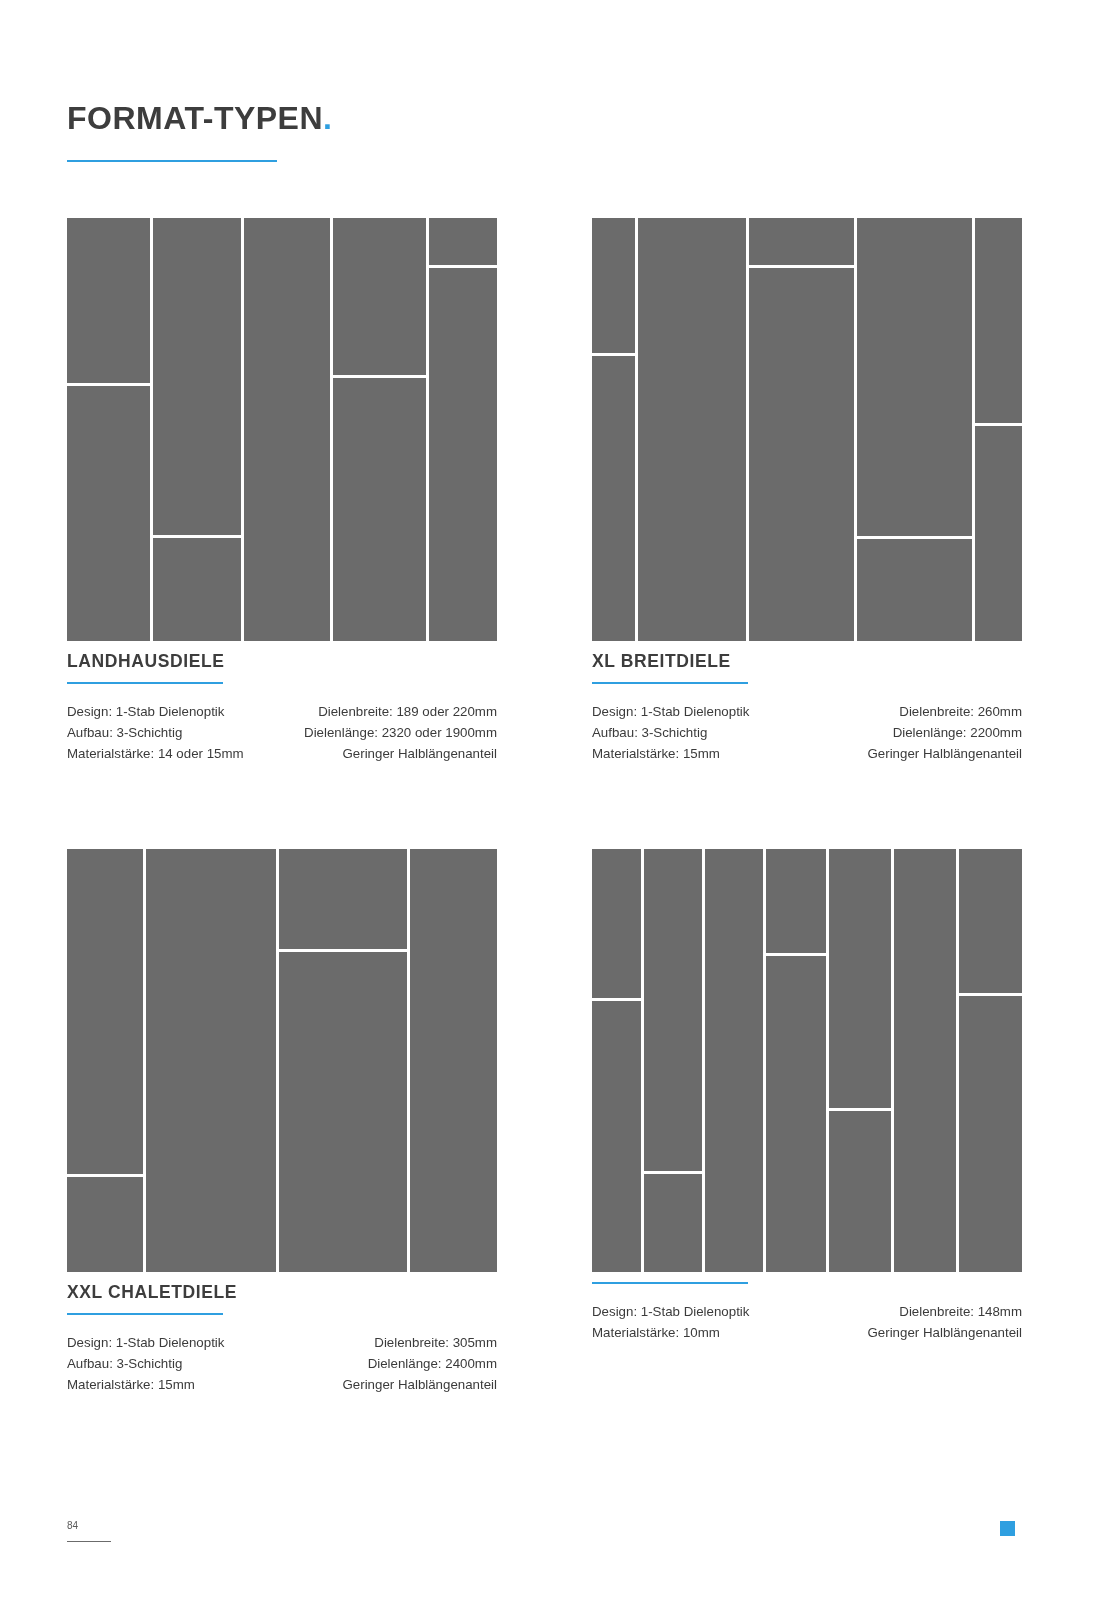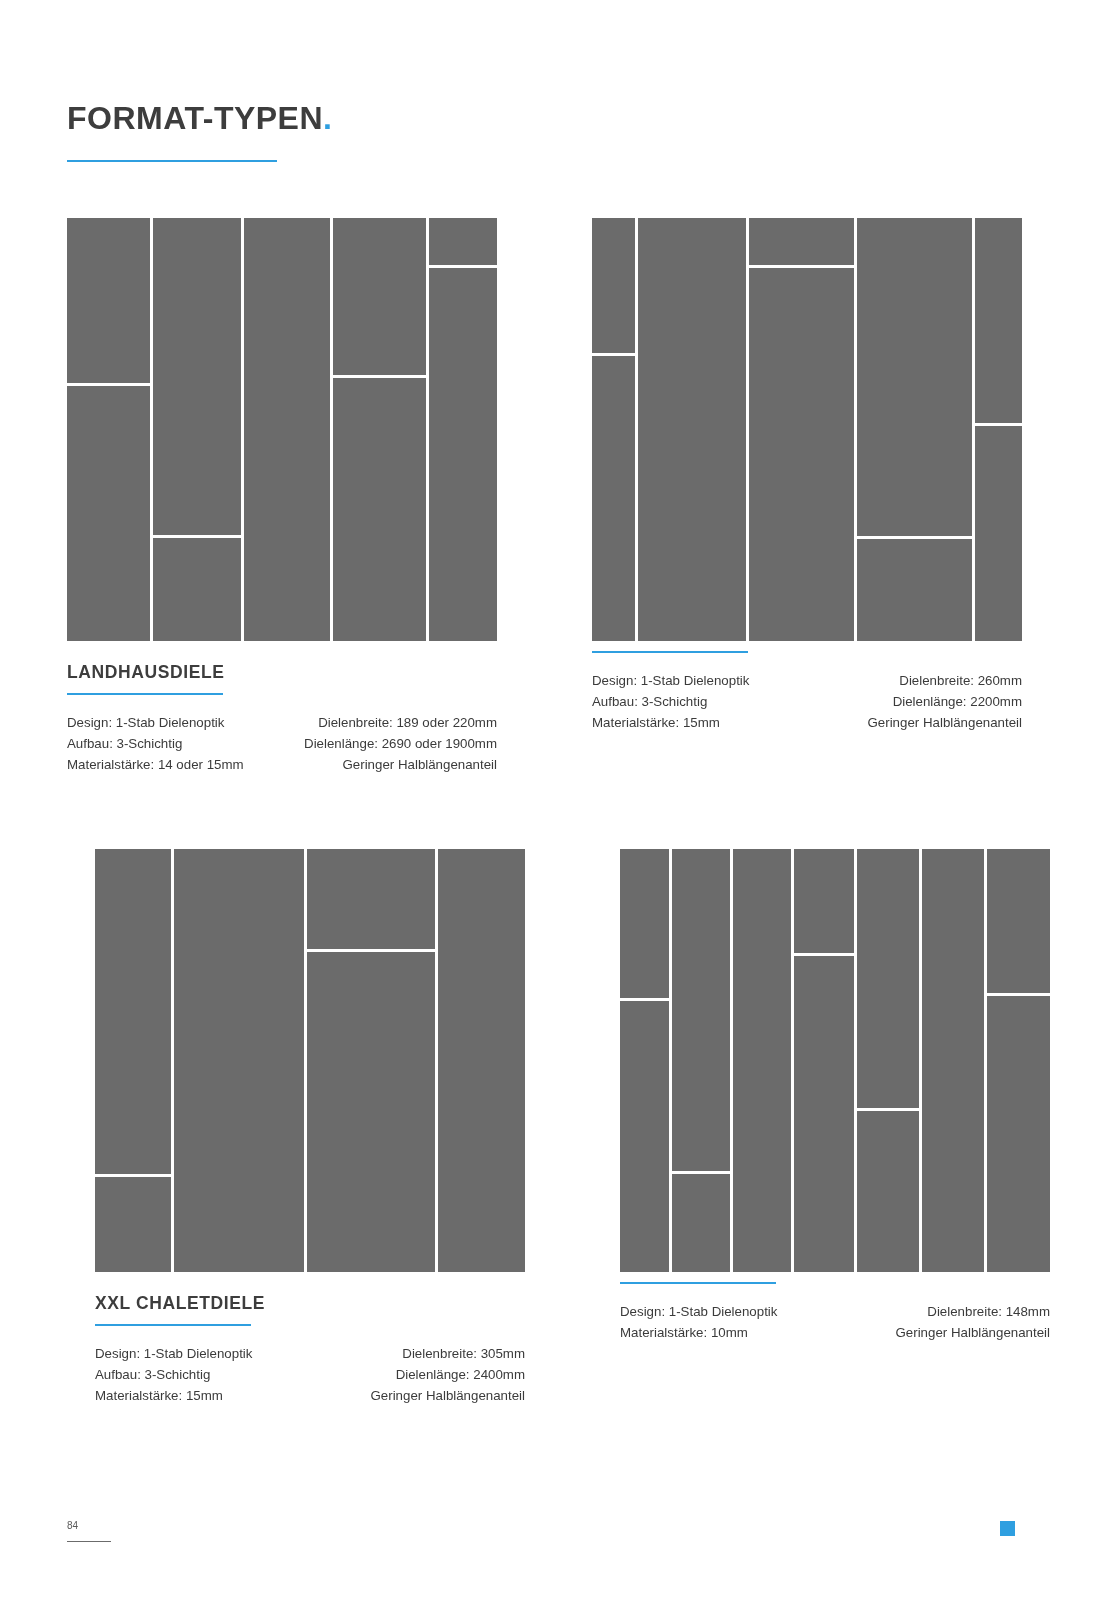--- a/index.html
+++ b/index.html
@@ -50,36 +50,36 @@
     background: #2f9fe0;
   }
   
   .block {
     position: absolute;
     width: 430px;
   }
   .block.c1 { left: 67px; }
   .block.c2 { left: 592px; }
   .block.r1 { top: 210px; }
-  .block.r2 { top: 841px; margin-left: 28px; }
+  .block.r2 { top: 841px; }
 
   .pattern {
     position: relative;
     width: 430px;
     height: 423px;
     background: #ffffff;
     overflow: hidden;
   }
   .plank {
     position: absolute;
     background: #6b6b6b;
   }
   .block-title {
     margin: 0;
-    padding-top: 21px;
+    padding-top: 10px;
     font-size: 17.5px;
     font-weight: bold;
     letter-spacing: 0.6px;
     color: #3d3d3d;
   }
   .block-rule {
     margin-top: 10px;
     width: 156px;
     height: 2px;
     background: #2f9fe0;
@@ -147,41 +147,42 @@
       </div>
     <h2 class="block-title">LANDHAUSDIELE</h2>
     <div class="block-rule"></div>
     <div class="specs">
       <div class="spec-row">
         <span class="spec-left">Design: 1-Stab Dielenoptik</span>
         <span class="spec-right">Dielenbreite: 189 oder 220mm</span>
       </div>
       <div class="spec-row">
         <span class="spec-left">Aufbau: 3-Schichtig</span>
-        <span class="spec-right">Dielenlänge: 2690 oder 1900mm</span>
+        <span class="spec-right">Dielenlänge: 2320 oder 1900mm</span>
       </div>
       <div class="spec-row">
         <span class="spec-left">Materialstärke: 14 oder 15mm</span>
         <span class="spec-right">Geringer Halblängenanteil</span>
       </div>
     </div>
   </div>
 
   <div class="block c2 r1">
     <div class="pattern">
         <div class="plank" style="left: 0px; width: 43px; top: 0px; height: 135px; background: rgb(107, 107, 107);"></div>
         <div class="plank" style="left: 0px; width: 43px; top: 138px; height: 285px; background: rgb(107, 107, 107);"></div>
         <div class="plank" style="left: 46px; width: 108px; top: 0px; height: 423px; background: rgb(107, 107, 107);"></div>
         <div class="plank" style="left: 157px; width: 105px; top: 0px; height: 47px; background: rgb(107, 107, 107);"></div>
         <div class="plank" style="left: 157px; width: 105px; top: 50px; height: 373px; background: rgb(107, 107, 107);"></div>
         <div class="plank" style="left: 265px; width: 115px; top: 0px; height: 318px; background: rgb(107, 107, 107);"></div>
         <div class="plank" style="left: 265px; width: 115px; top: 321px; height: 102px; background: rgb(107, 107, 107);"></div>
         <div class="plank" style="left: 383px; width: 47px; top: 0px; height: 205px; background: rgb(107, 107, 107);"></div>
         <div class="plank" style="left: 383px; width: 47px; top: 208px; height: 215px; background: rgb(107, 107, 107);"></div>
       </div>
+    <h2 class="block-title">XL BREITDIELE</h2>
     <div class="block-rule"></div>
     <div class="specs">
       <div class="spec-row">
         <span class="spec-left">Design: 1-Stab Dielenoptik</span>
         <span class="spec-right">Dielenbreite: 260mm</span>
       </div>
       <div class="spec-row">
         <span class="spec-left">Aufbau: 3-Schichtig</span>
         <span class="spec-right">Dielenlänge: 2200mm</span>
       </div>

